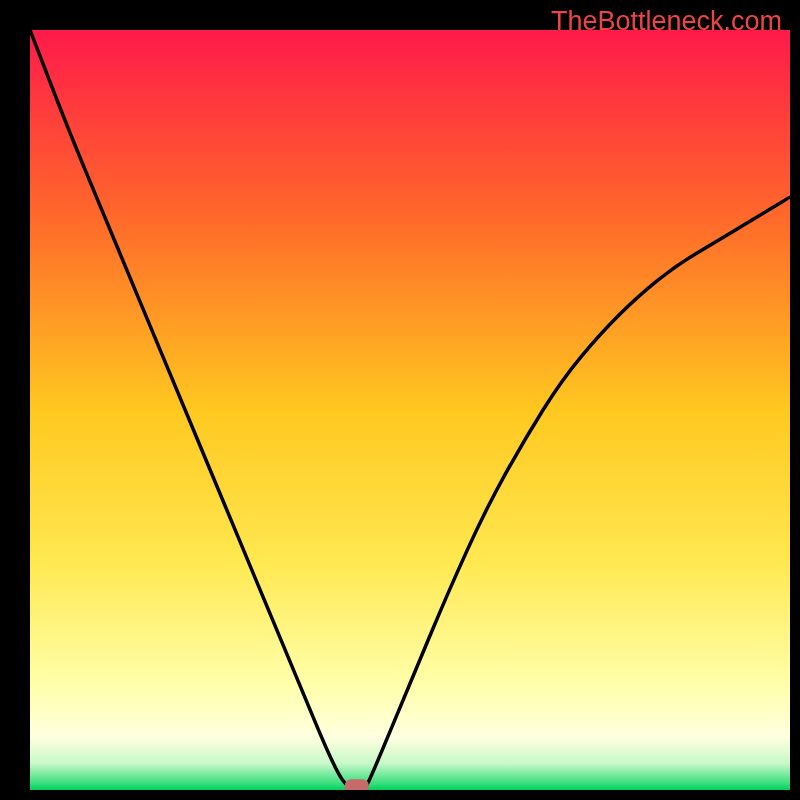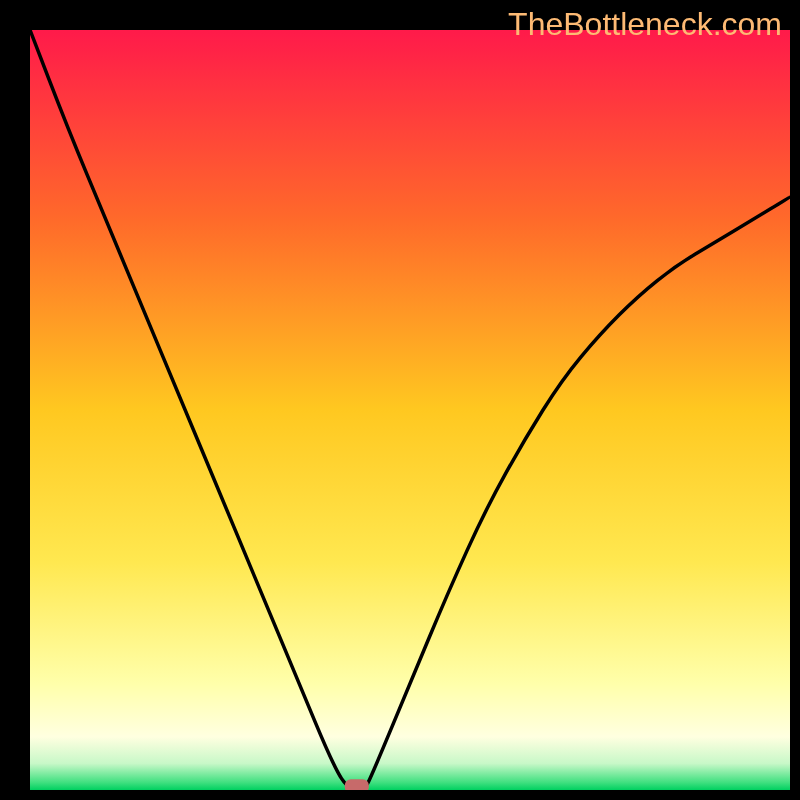--- a/index.html
+++ b/index.html
@@ -13,23 +13,23 @@
   .container {
     width: 800px;
     height: 800px;
     position: relative;
     background: #000;
   }
   .watermark {
     position: absolute;
     top: 6px;
     right: 18px;
-    color: #fdba74;
+    color: #ef4444;
     font-family: Arial, sans-serif;
-    font-size: 32px;
+    font-size: 27px;
     font-weight: 500;
     z-index: 10;
   }
   .chart-area {
     position: absolute;
     left: 30px;
     top: 30px;
     width: 760px;
     height: 760px;
   }

